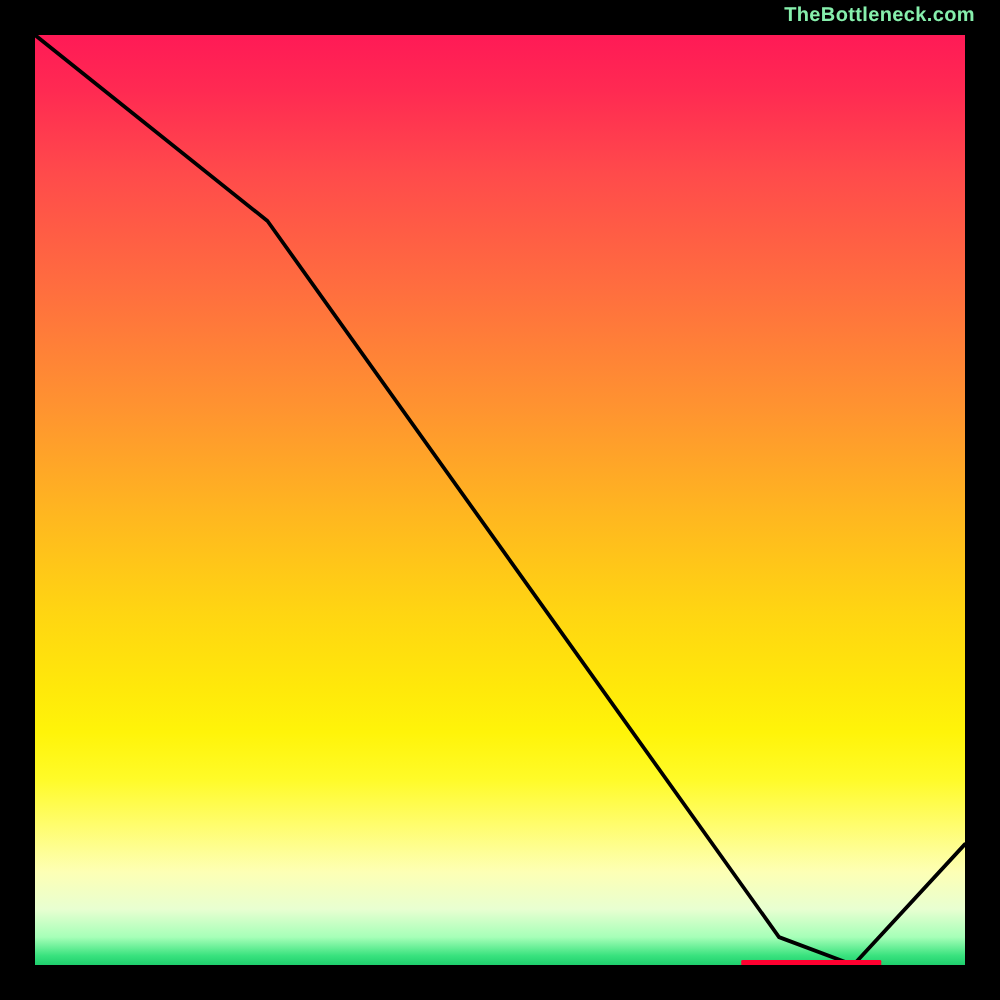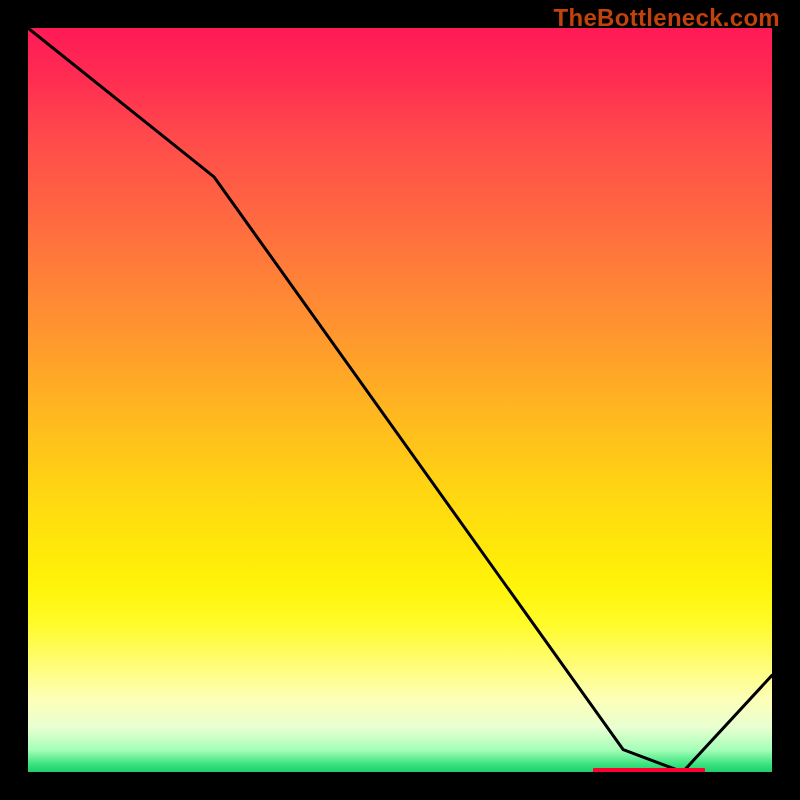--- a/index.html
+++ b/index.html
@@ -8,23 +8,23 @@
     position: relative;
     width: 800px;
     height: 800px;
     background: #000;
   }
   .watermark {
     position: absolute;
     top: 4px;
     right: 20px;
     font-family: Arial, Helvetica, sans-serif;
-    font-size: 24px;
+    font-size: 16px;
     font-weight: 600;
-    color: #c2410c;
+    color: #86efac;
     letter-spacing: 0.3px;
   }
   .plot-area {
     position: absolute;
     left: 28px;
     top: 28px;
     width: 744px;
     height: 744px;
     overflow: hidden;
   }

